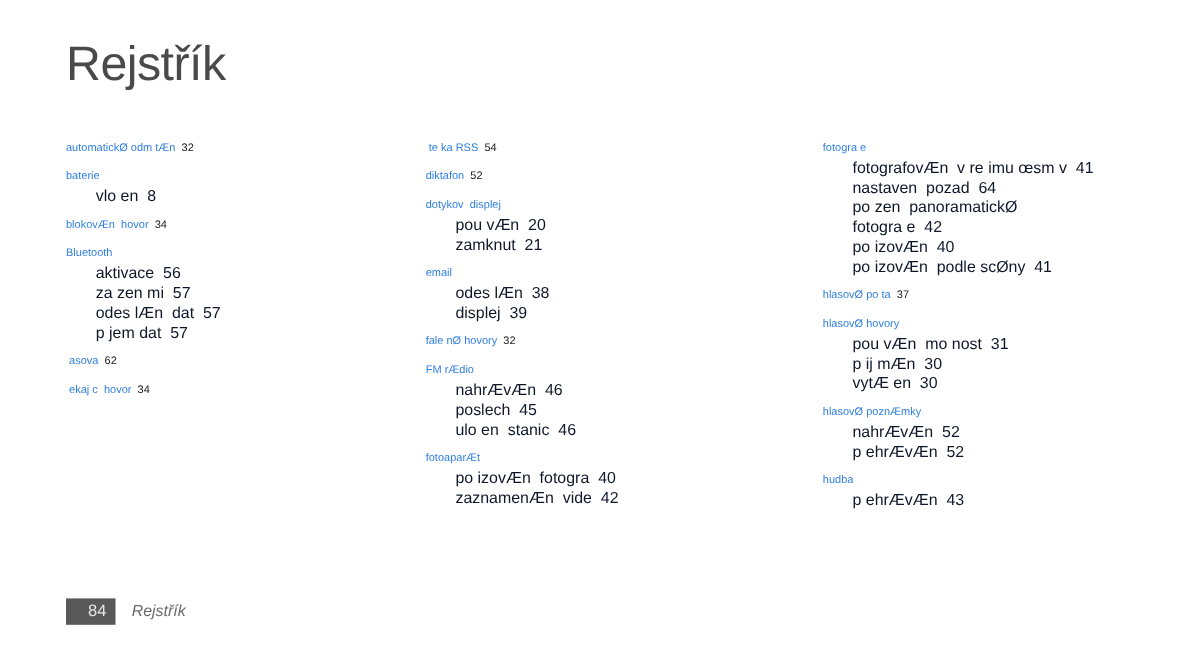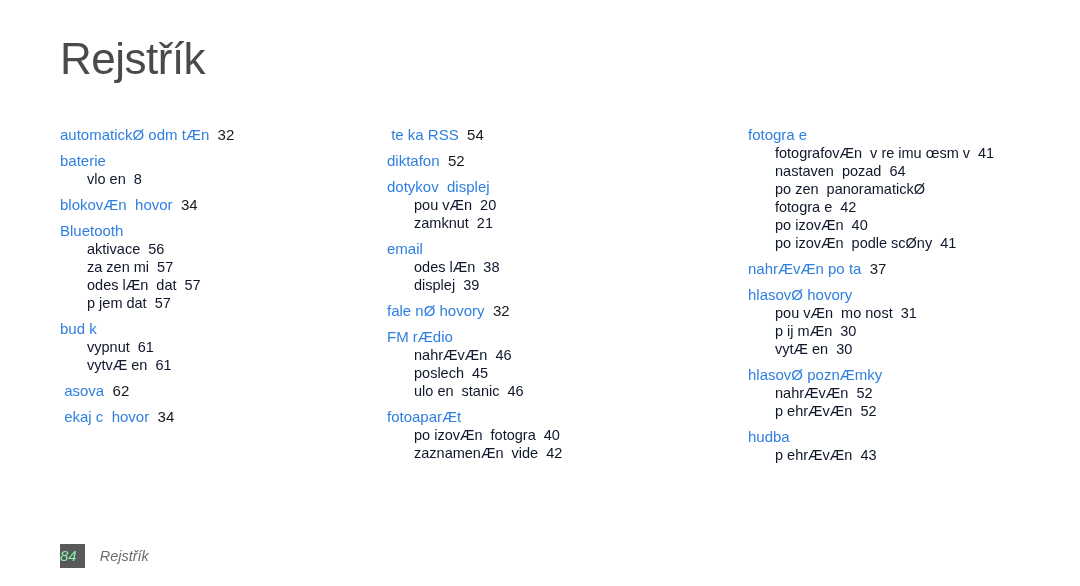--- a/index.html
+++ b/index.html
@@ -40,21 +40,21 @@
     top: 0;
   }
   .col-0 { left: 60px;  width: 320px; }
   .col-1 { left: 387px; width: 325px; }
   .col-2 { left: 748px; width: 315px; }
 
   .group {
     margin-bottom: 0px;
   }
   .entry {
-    font-size: 15px;
+    font-size: 10px;
     line-height: 17px;
     color: #2f7fe0;
     white-space: pre;
     padding-top: 8px;
     padding-bottom: 1px;
   }
   .entry .pg {
     color: #1a1a1a;
   }
   .sub {
@@ -67,25 +67,24 @@
 
   #footer {
     position: absolute;
     left: 60px;
     bottom: 18px;
     display: flex;
     align-items: center;
   }
   #footer .pagenum {
     background: #595959;
-    color: #86efac;
-    font-style: italic;
+    color: #e5e5e5;
     font-size: 15px;
     line-height: 19px;
-    padding: 2px 8px 3px 0;
+    padding: 2px 8px 3px 20px;
     white-space: pre;
   }
   #footer .label {
     color: #6b6b6b;
     font-style: italic;
     font-size: 14.5px;
     margin-left: 15px;
     white-space: pre;
   }
 </style>
@@ -107,25 +106,20 @@
         </div>
         <div class="group">
           <div class="entry"><span>blokovÆn  hovor</span><span class="pg">  34</span></div>
         </div>
         <div class="group">
           <div class="entry"><span>Bluetooth</span></div>
           <div class="sub"><span>aktivace</span><span>  56</span></div>
           <div class="sub"><span>za zen mi</span><span>  57</span></div>
           <div class="sub"><span>odes lÆn  dat</span><span>  57</span></div>
           <div class="sub"><span>p jem dat</span><span>  57</span></div>
-        </div>
-        <div class="group">
-          <div class="entry"><span>bud k</span></div>
-          <div class="sub"><span>vypnut</span><span>  61</span></div>
-          <div class="sub"><span>vytvÆ en</span><span>  61</span></div>
         </div>
         <div class="group">
           <div class="entry"><span> asova</span><span class="pg">  62</span></div>
         </div>
         <div class="group">
           <div class="entry"><span> ekaj c  hovor</span><span class="pg">  34</span></div>
         </div>
       </div>
     <div class="column col-1">
         <div class="group">
@@ -163,21 +157,21 @@
         <div class="group">
           <div class="entry"><span>fotogra e</span></div>
           <div class="sub"><span>fotografovÆn  v re imu œsm v</span><span>  41</span></div>
           <div class="sub"><span>nastaven  pozad</span><span>  64</span></div>
           <div class="sub"><span>po zen  panoramatickØ</span></div>
           <div class="sub"><span>fotogra e</span><span>  42</span></div>
           <div class="sub"><span>po izovÆn</span><span>  40</span></div>
           <div class="sub"><span>po izovÆn  podle scØny</span><span>  41</span></div>
         </div>
         <div class="group">
-          <div class="entry"><span>nahrÆvÆn po ta</span><span class="pg">  37</span></div>
+          <div class="entry"><span>hlasovØ po ta</span><span class="pg">  37</span></div>
         </div>
         <div class="group">
           <div class="entry"><span>hlasovØ hovory</span></div>
           <div class="sub"><span>pou vÆn  mo nost</span><span>  31</span></div>
           <div class="sub"><span>p ij mÆn</span><span>  30</span></div>
           <div class="sub"><span>vytÆ en</span><span>  30</span></div>
         </div>
         <div class="group">
           <div class="entry"><span>hlasovØ poznÆmky</span></div>
           <div class="sub"><span>nahrÆvÆn</span><span>  52</span></div>

